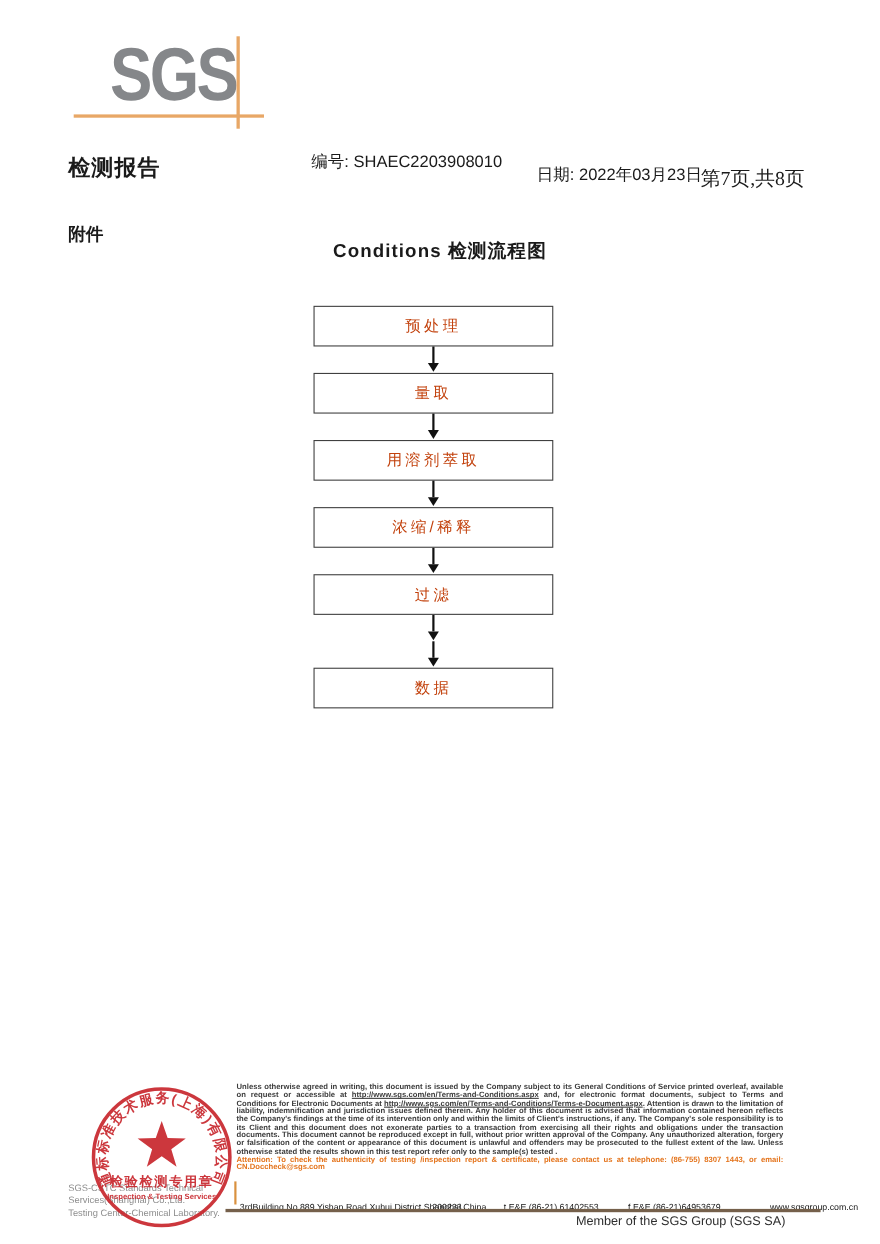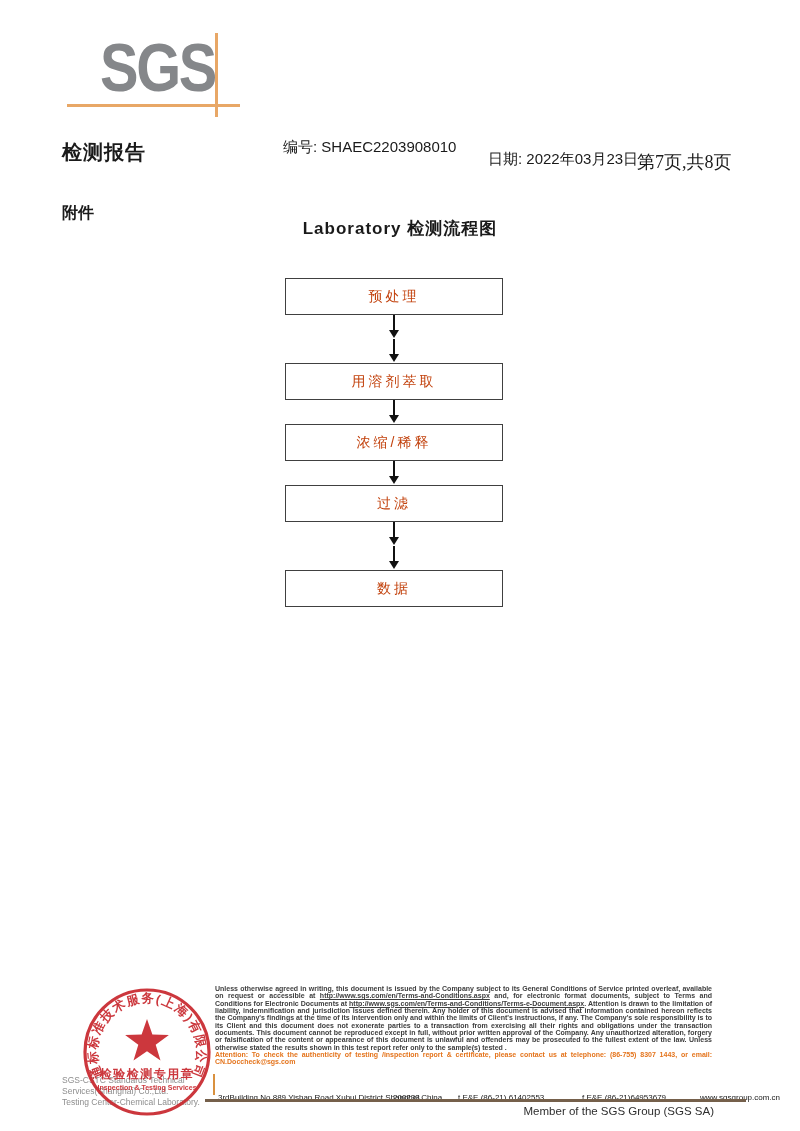--- a/index.html
+++ b/index.html
@@ -37,21 +37,21 @@
   .company-lines{position:absolute;left:62px;top:1075px;font-size:8.5px;line-height:11px;color:#8e8e8e;width:170px;}
   .legal{position:absolute;left:215px;top:985px;width:497px;}
   .legal p{margin:0;font-size:7px;line-height:7.35px;text-align:justify;color:#3d3d3d;font-weight:bold;}
   .legal .u{text-decoration:underline;}
   .legal p.attention{color:#e4741c;}
   .addr{position:absolute;left:218px;top:1073px;width:540px;font-size:8px;color:#161616;}
   .addr .row{position:relative;height:11.5px;white-space:nowrap;margin-top:20px;}
   .addr .c0{position:absolute;left:0;}
   .addr .c1{position:absolute;left:175px;}
   .addr .c2{position:absolute;left:240px;}
-  .addr .c3{position:absolute;left:364px;text-align:right;}
+  .addr .c3{position:absolute;left:353px;text-align:right;}
   .addr .c4{position:absolute;left:482px;}
   .addr-vline{position:absolute;left:213px;top:1074px;width:2px;height:21px;background:#d9913f;}
   .footer-rule{position:absolute;left:205px;top:1099px;width:541px;height:2.5px;background:#75604b;}
   .member{position:absolute;right:86px;top:1105px;font-size:11.5px;color:#2e2e2e;}
   
   .stamp{position:absolute;left:78px;top:983px;width:138px;height:138px;opacity:0.92;}
 </style>
 </head>
 <body>
 
@@ -60,28 +60,29 @@
   <div class="logo-text">SGS</div>
   <div class="logo-hline"></div>
   <div class="logo-vline"></div>
 
   <div class="report-title">检测报告</div>
   <div class="report-no">编号: SHAEC2203908010</div>
   <div class="report-date">日期: 2022年03月23日</div>
   <div class="report-pages">第7页,共8页</div>
   <div class="attachment">附件</div>
 
-  <div class="flow-title">Laboratory 检测流程图</div>
+  <div class="flow-title">Conditions 检测流程图</div>
 
   <div class="flowchart">
     <div class="flow-box">预处理</div>
     <div class="flow-arrow">
         <div class="line"></div>
         <div class="head"></div>
       </div>
+    <div class="flow-box">量取</div>
     <div class="flow-arrow">
         <div class="line"></div>
         <div class="head"></div>
       </div>
     <div class="flow-box">用溶剂萃取</div>
     <div class="flow-arrow">
         <div class="line"></div>
         <div class="head"></div>
       </div>
     <div class="flow-box">浓缩/稀释</div>

